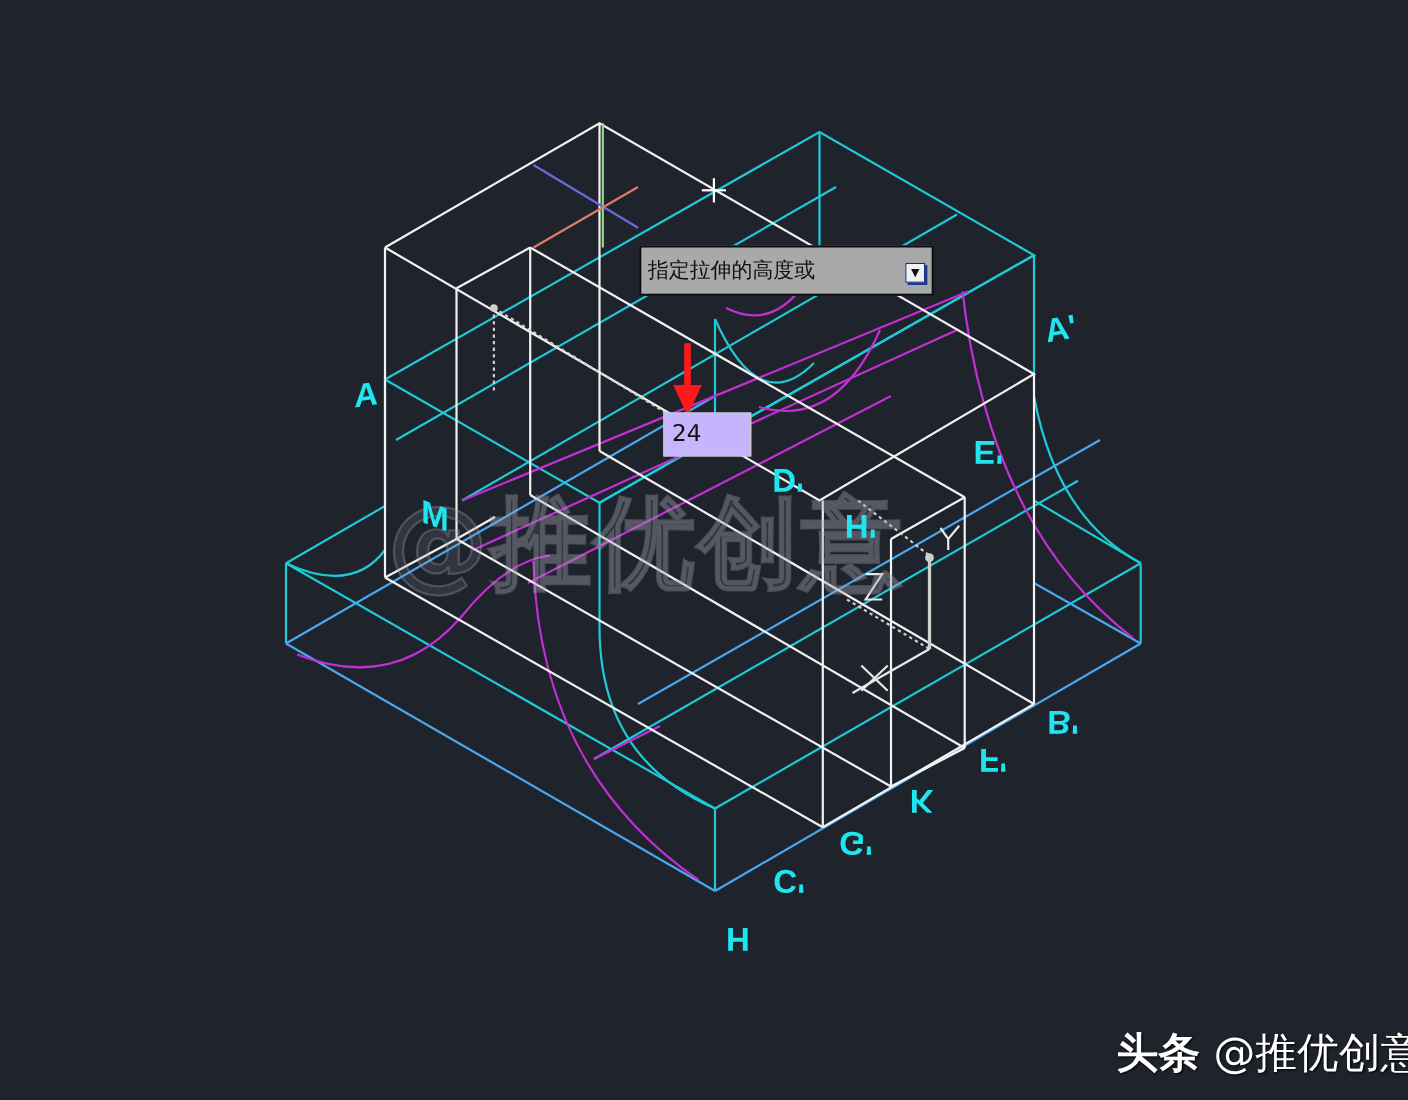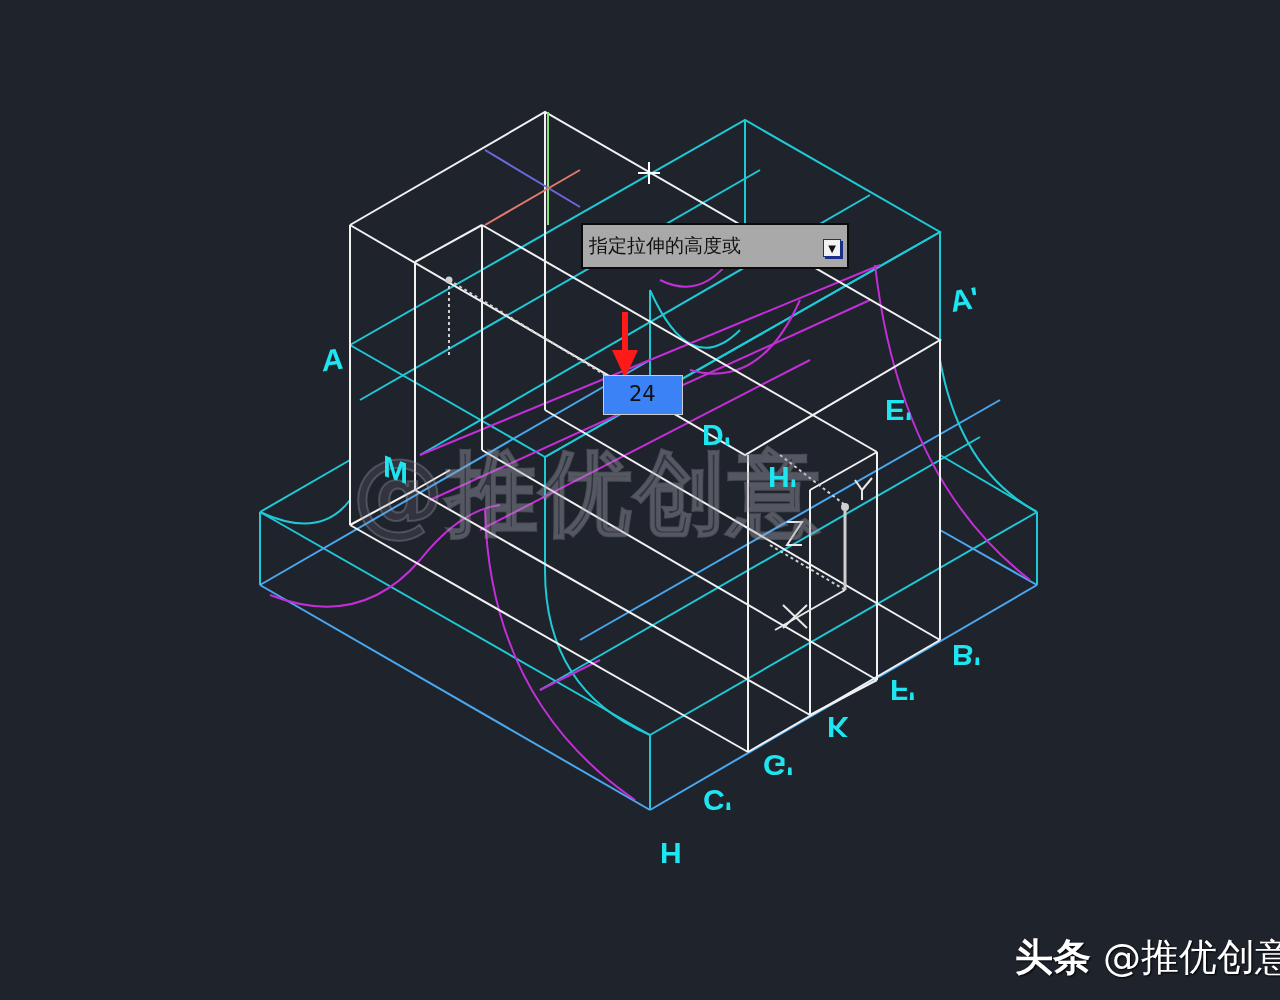--- a/index.html
+++ b/index.html
@@ -28,22 +28,22 @@
   }
   .prompt-text { font-size: 19px; color: #111; font-family: "DejaVu Sans", sans-serif; }
   .prompt-icon {
     position: absolute; right: 6px; top: 14px; width: 18px; height: 18px;
     background: #f2f2f2; border: 1px solid #1a2f8a; box-shadow: 2px 2px 0 #1a2f8a;
     box-sizing: border-box; display: flex; align-items: center; justify-content: center;
     font-size: 10px; color: #111; cursor: pointer;
   }
   .dyn-input {
     position: absolute; left: 603px; top: 375px; width: 80px; height: 40px;
-    background: #3b82f6; border: 1px solid #ccc; box-sizing: border-box;
-    font-size: 21px; color: #111; padding: 6px 0 0 25px; font-family: "DejaVu Sans", sans-serif;
+    background: #c4b5fd; border: 1px solid #ccc; box-sizing: border-box;
+    font-size: 21px; color: #111; padding: 6px 0 0 7px; font-family: "DejaVu Sans", sans-serif;
   }
   .credit {
     position: absolute; left: 1015px; top: 932px; color: #fff;
     font-family: "DejaVu Sans", sans-serif; font-size: 38px;
     text-shadow: 1px 1px 2px #000; white-space: nowrap;
   }
   .credit b { font-weight: bold; }
 </style>
 </head>
 <body>

